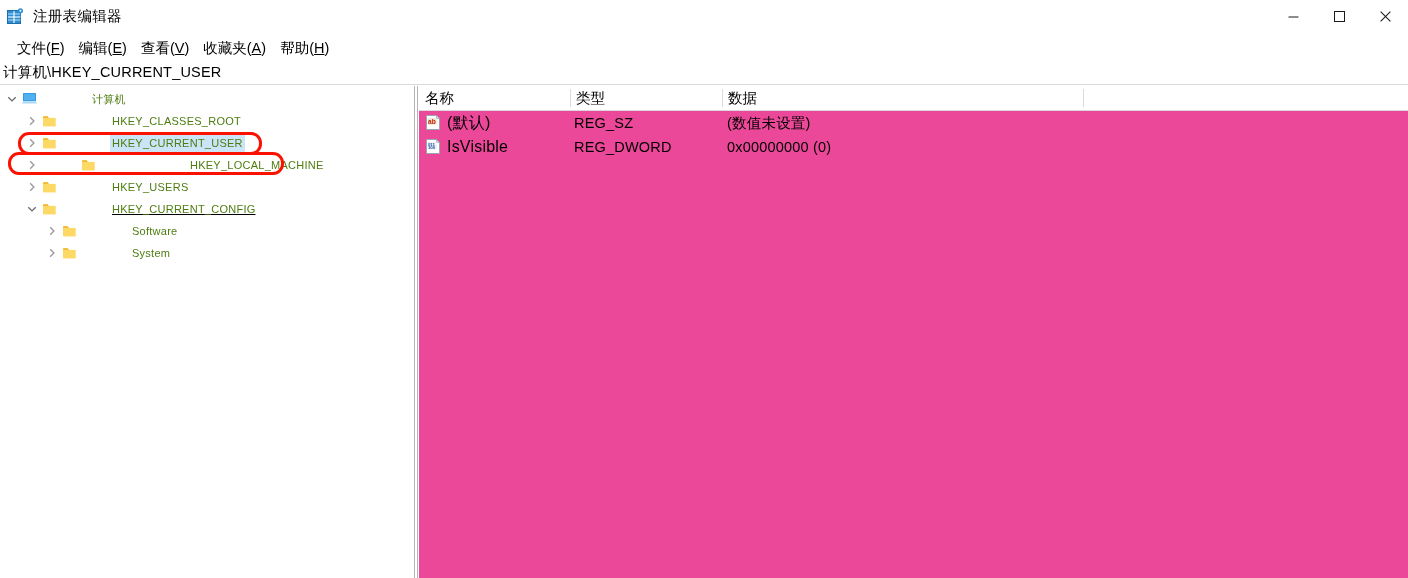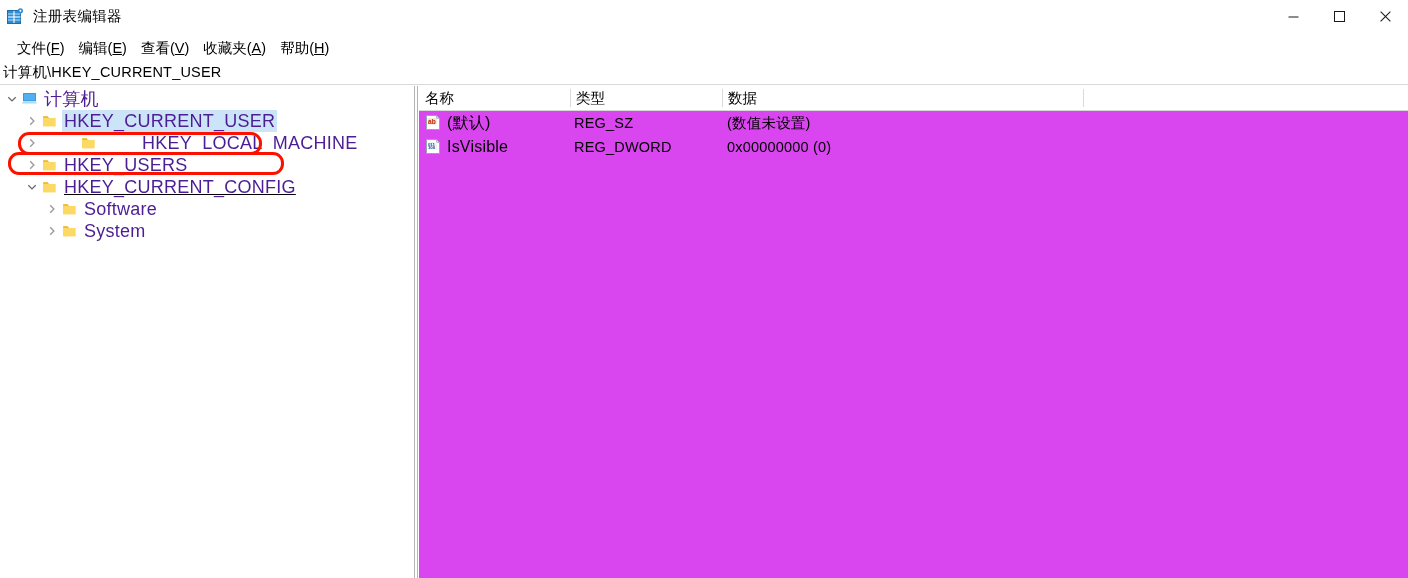--- a/index.html
+++ b/index.html
@@ -131,43 +131,44 @@
     border-left: 1px solid #b4b4b4;
     border-right: 1px solid #b4b4b4;
     box-sizing: border-box;
     cursor: col-resize;
   }
   .list-pane {
     position: absolute;
     left: 419px; top: 0;
     width: 989px;
     height: 492px;
-    background: #d946ef;
+    background: #ec4899;
     overflow: hidden;
   }
 
   
   .tree {
     position: relative;
     padding-top: 2px;
   }
   .tree-row {
     position: relative;
     height: 22px;
     display: flex;
     align-items: center;
     white-space: nowrap;
     cursor: default;
   }
   .tree-label {
-    font-size: 18px;
-    color: #4c1d95;
+    font-size: 11px;
+    color: #4d7c0f;
     letter-spacing: 0.25px;
     line-height: 22px;
     padding: 0 2px;
+    margin-left: 48px;
   }
   .tree-row.selected .tree-label {
     background: #cce4f7;
   }
   .chev {
     width: 16px;
     height: 16px;
     flex: 0 0 auto;
     display: flex;
     align-items: center;
@@ -319,20 +320,35 @@
           <span class="ico-slot">
             <svg width="17" height="14" viewBox="0 0 17 14">
               <rect x="2" y="1" width="13" height="8.2" rx="0.6" fill="#2f95e0"></rect>
               <rect x="2.8" y="1.8" width="11.4" height="6.6" fill="#53b0ee"></rect>
               <path d="M0.8 11.4 L16.2 11.4 L14.6 9.4 L2.4 9.4 Z" fill="#a9d9f5"></path>
             </svg>
           </span>
           <span class="tree-label">计算机</span>
         </div>
 
+        <div class="tree-row" style="padding-left:24px;">
+          <span class="chev">
+            <svg width="10" height="10" viewBox="0 0 10 10">
+                <polyline points="3.2,1.3 6.9,5 3.2,8.7" fill="none" stroke="#9a9a9a" stroke-width="1.35"></polyline>
+              </svg>
+          </span>
+          <span class="ico-slot">
+            <svg width="15" height="14" viewBox="0 0 15 14">
+              <path d="M1.2 2.2 L5.6 2.2 L6.9 3.9 L13.4 3.9 L13.4 12.2 L1.2 12.2 Z" fill="#fbcd4a"></path>
+              <path d="M1.2 3.9 L13.4 3.9 L13.4 12.2 L1.2 12.2 Z" fill="#fcd964"></path>
+              <path d="M1.2 2.2 L5.6 2.2 L6.9 3.9 L1.2 3.9 Z" fill="#f2ba33"></path>
+            </svg>
+          </span>
+          <span class="tree-label">HKEY_CLASSES_ROOT</span>
+        </div>
 
         <div class="tree-row selected" style="padding-left:24px;">
           <span class="chev">
             <svg width="10" height="10" viewBox="0 0 10 10">
                 <polyline points="3.2,1.3 6.9,5 3.2,8.7" fill="none" stroke="#9a9a9a" stroke-width="1.35"></polyline>
               </svg>
           </span>
           <span class="ico-slot">
             <svg width="15" height="14" viewBox="0 0 15 14">
               <path d="M1.2 2.2 L5.6 2.2 L6.9 3.9 L13.4 3.9 L13.4 12.2 L1.2 12.2 Z" fill="#fbcd4a"></path>

